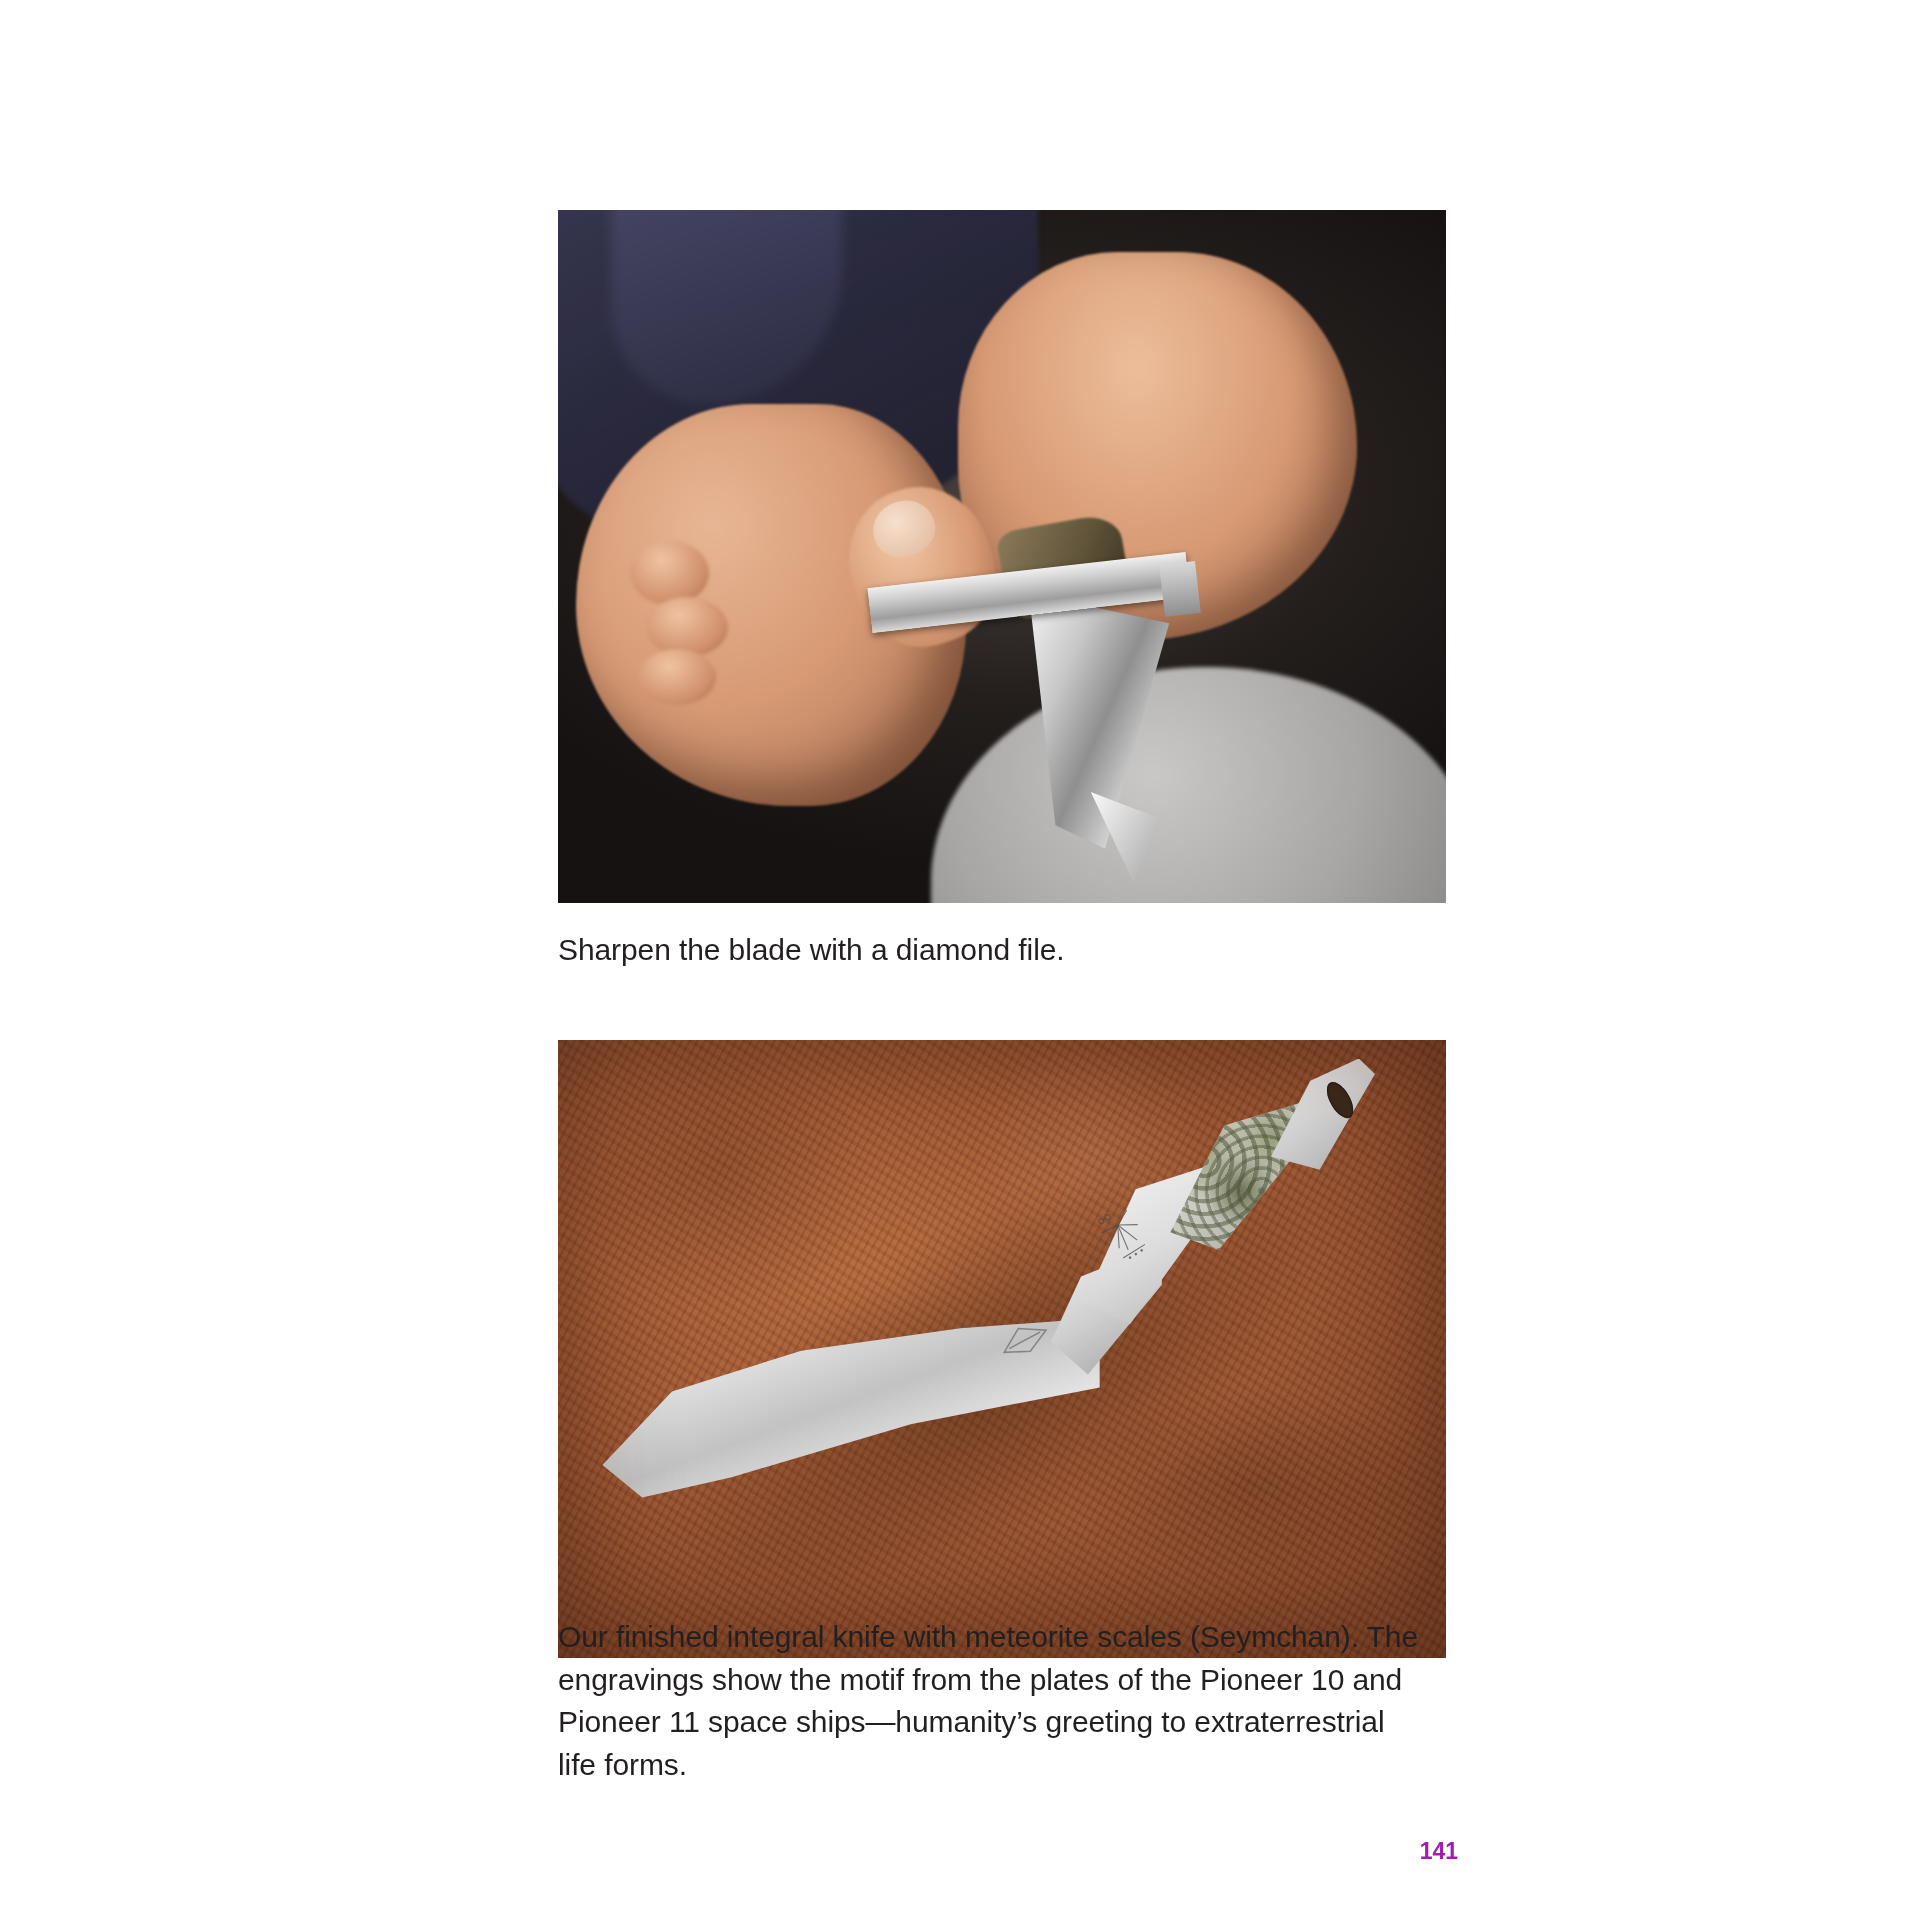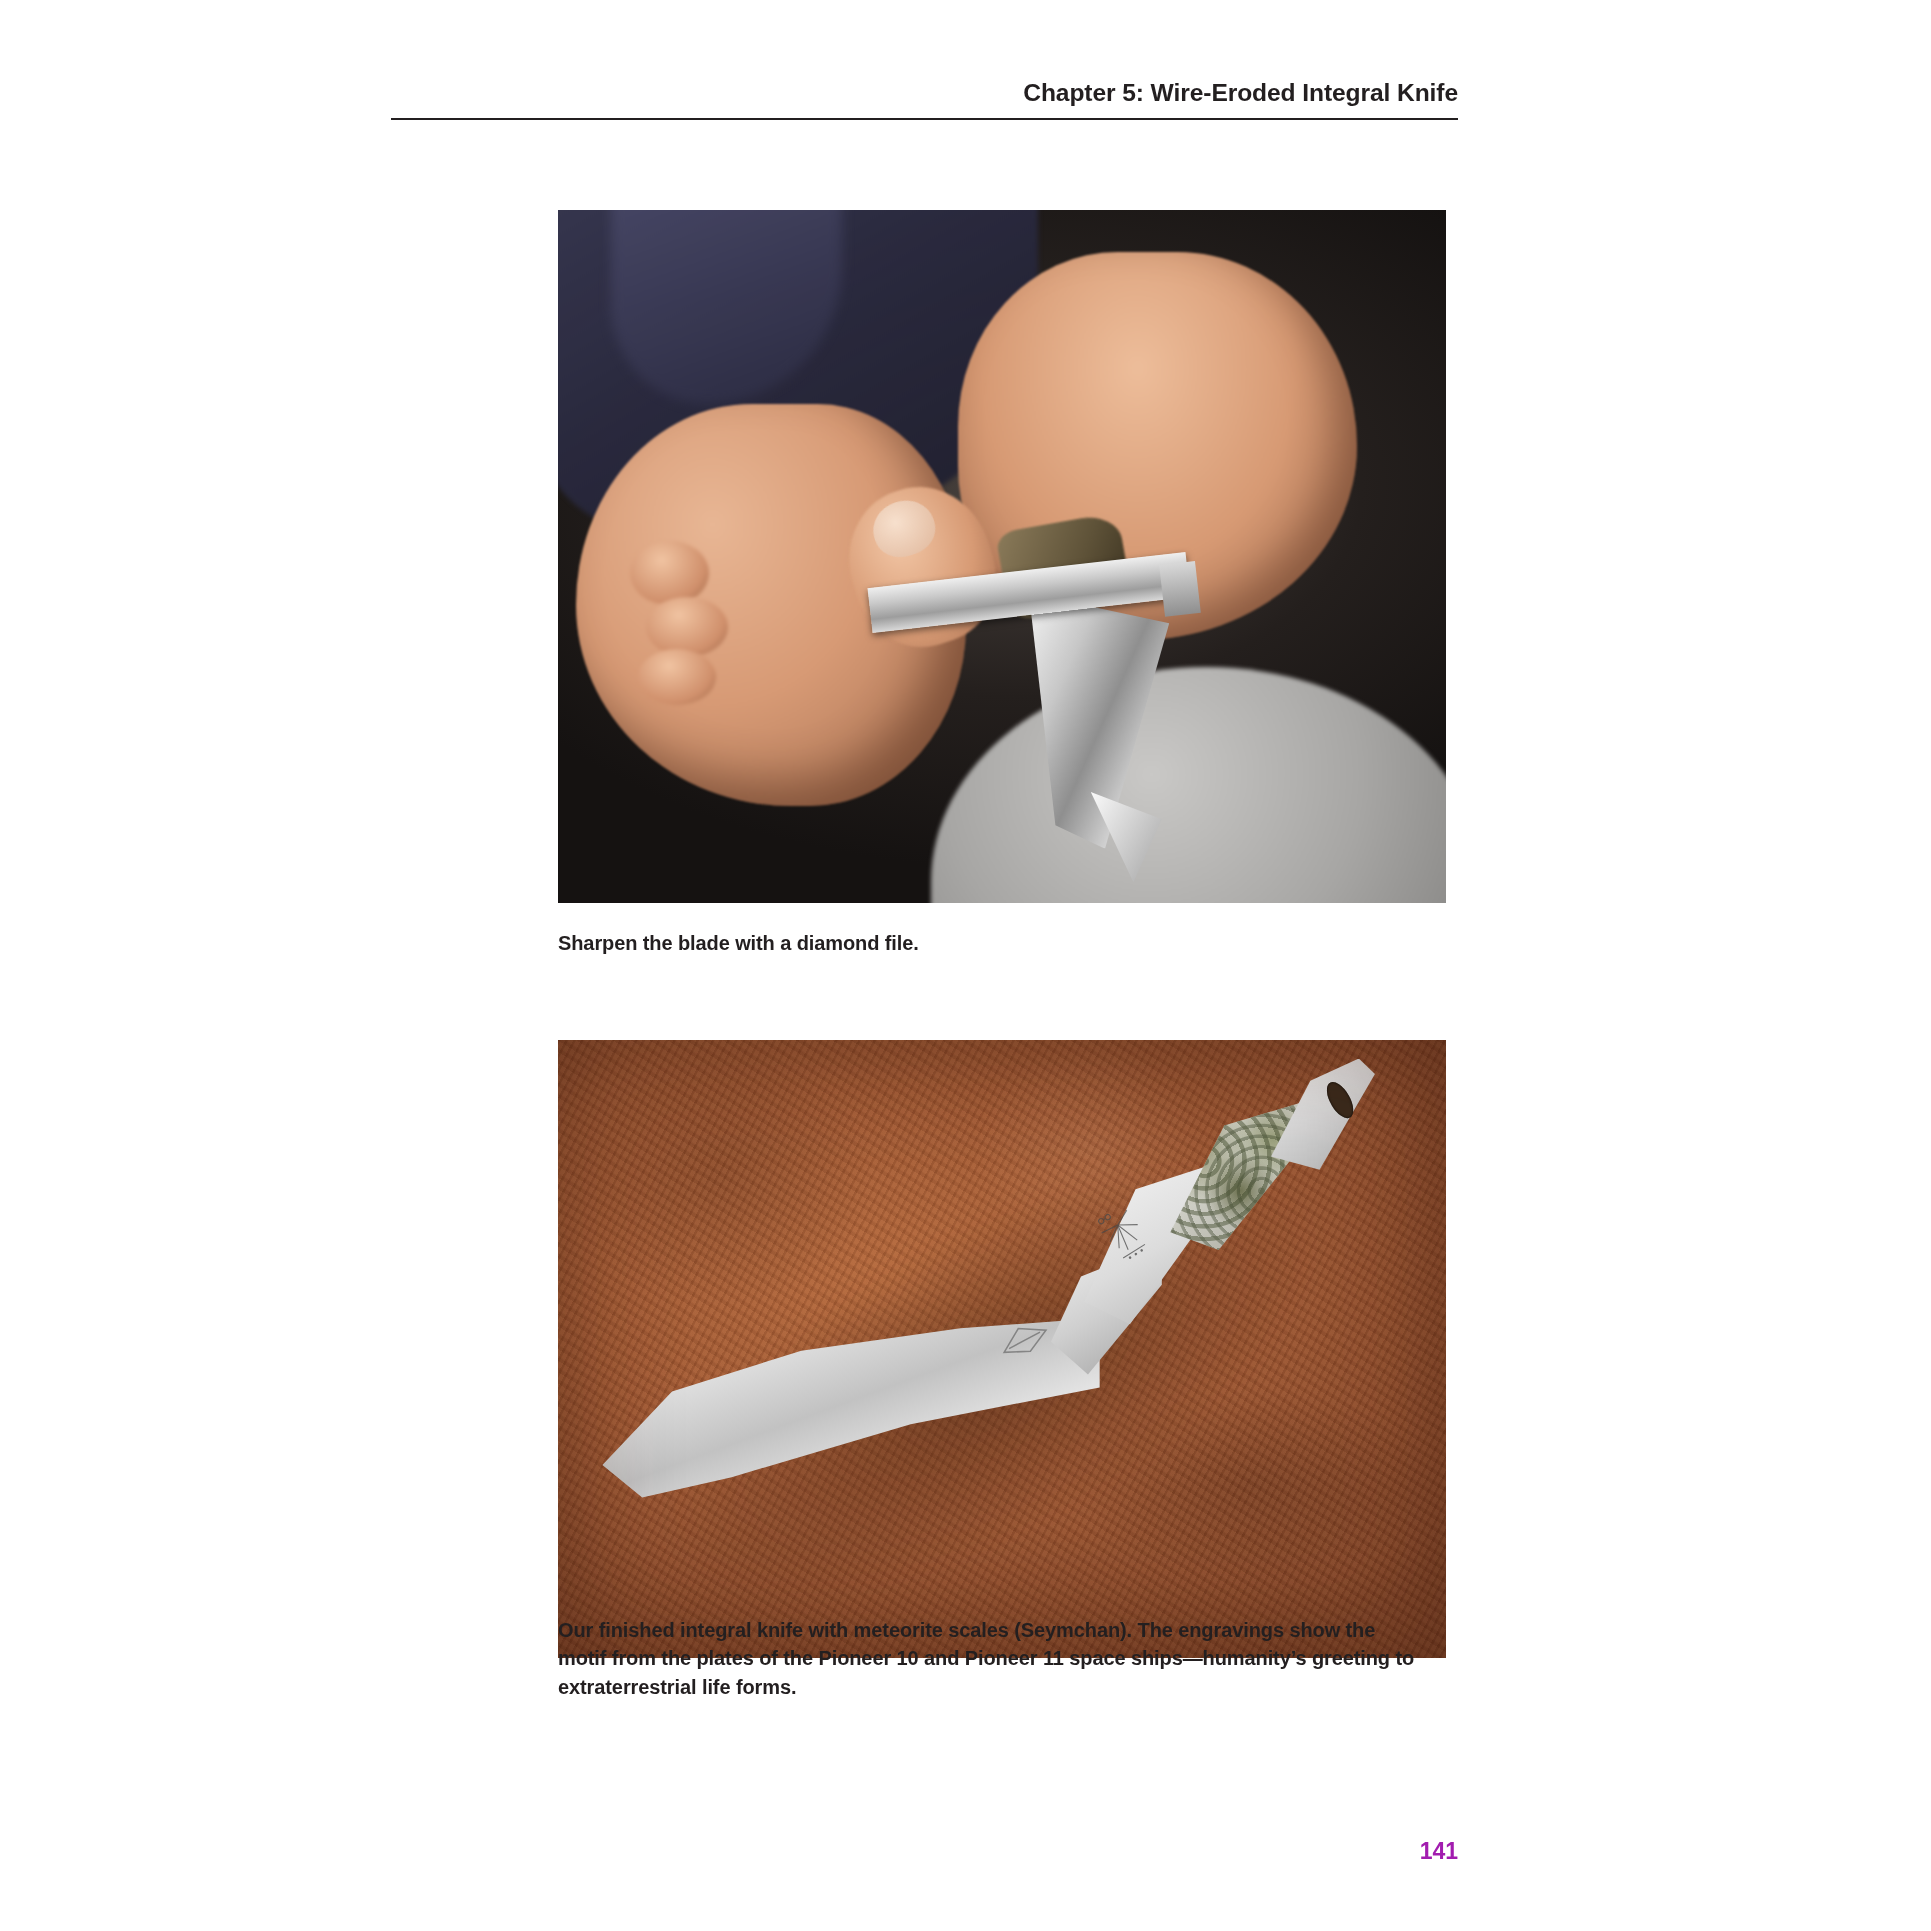--- a/index.html
+++ b/index.html
@@ -343,23 +343,23 @@
     top: 46%;
     width: 7%;
     height: 5%;
     transform: rotate(-28deg);
     opacity: .6;
   }
 
   
   .caption {
     position: absolute;
-    font-size: 20px;
+    font-size: 30px;
     line-height: 1.42;
-    font-weight: bold;
+    font-weight: normal;
     color: #231f20;
     letter-spacing: -0.1px;
   }
   .cap-1 {
     left: 558px;
     top: 929px;
     width: 888px;
   }
   .cap-2 {
     left: 558px;
@@ -375,24 +375,20 @@
     font-size: 23px;
     font-weight: bold;
     color: #a21caf;
   }
 </style>
 </head>
 <body>
 
 <div class="page">
 
-  <div class="header">
-    <div class="header-title">Chapter 5: Wire-Eroded Integral Knife</div>
-    <div class="header-rule"></div>
-  </div>
 
   <div class="figure fig-1">
     <div class="photo">
       <div class="p1-bg"></div>
       <div class="p1-shirt"></div>
       <div class="p1-shirt2"></div>
       <div class="p1-grey-mass"></div>
       <div class="p1-hand-l">
         <div class="p1-hand-l-k1"></div>
         <div class="p1-hand-l-k2"></div>

